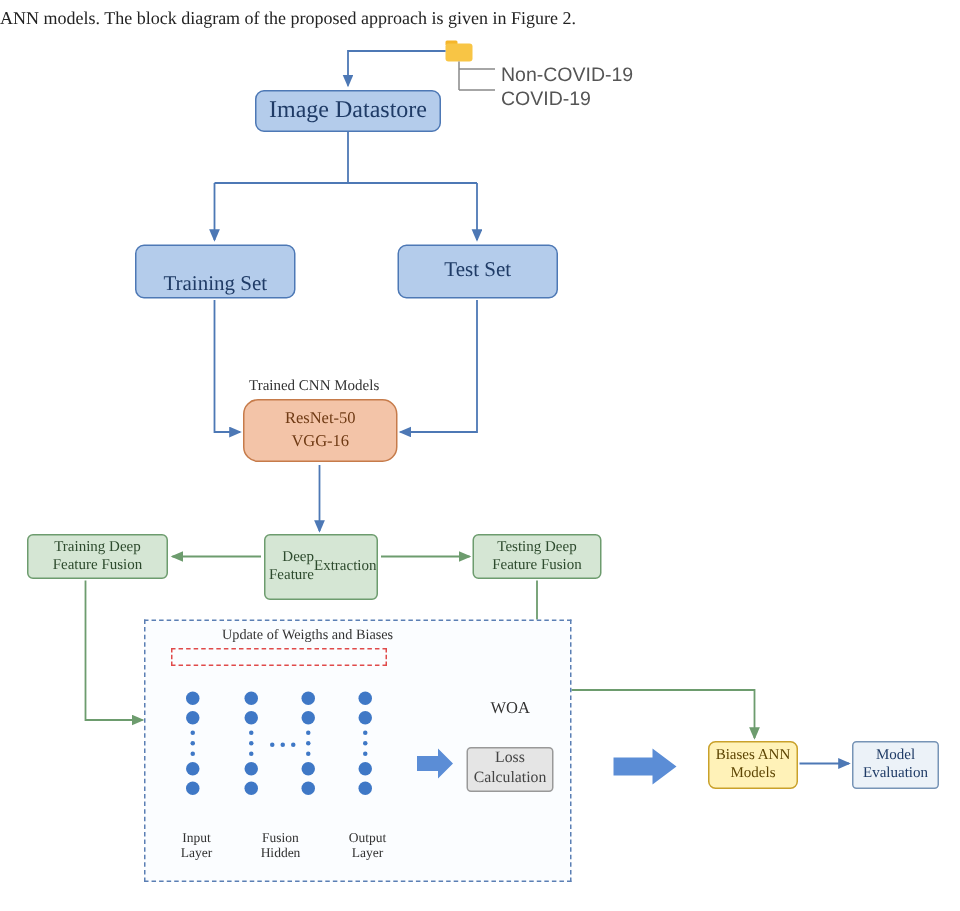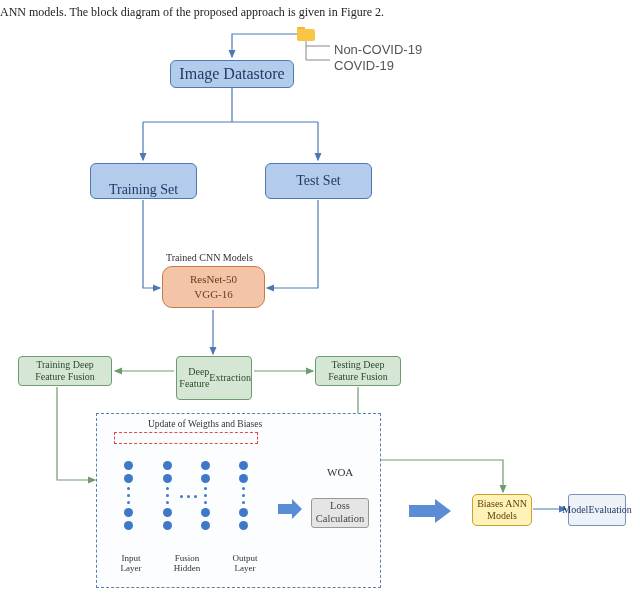--- a/index.html
+++ b/index.html
@@ -329,16 +329,16 @@
   <svg width="46" height="26">
       <path d="M2 7 L28 7 L28 1 L44 13 L28 25 L28 19 L2 19 Z" fill="#5b8dd6"></path>
     </svg>
 </div>
 
 <div class="box yellow-box" style="left:472px; top:494px; width:60px; height:32px; flex-direction:column;">
   <span>Biases ANN</span>
   <span>Models</span>
 </div>
 
-<div class="box eval-box" style="left:568px; top:494px; width:58px; height:32px; flex-direction:row;">
+<div class="box eval-box" style="left:568px; top:494px; width:58px; height:32px; flex-direction:column;">
   <span>Model</span>
   <span>Evaluation</span>
 </div>
 
 </body></html>

